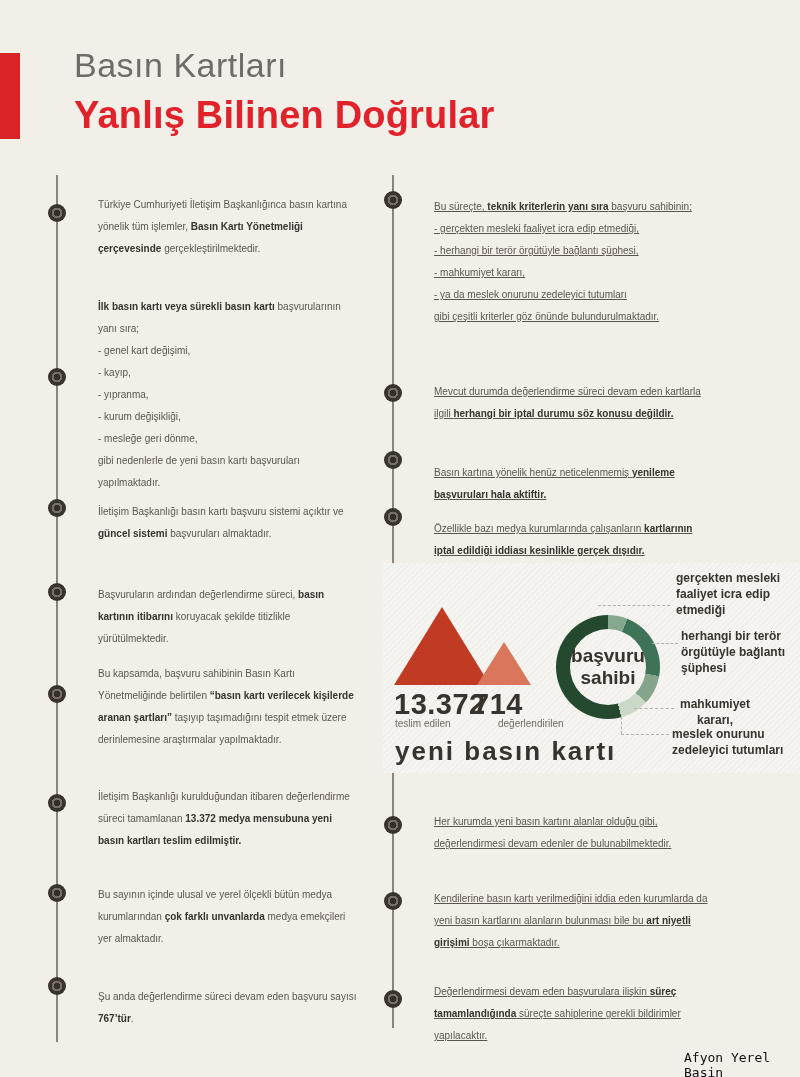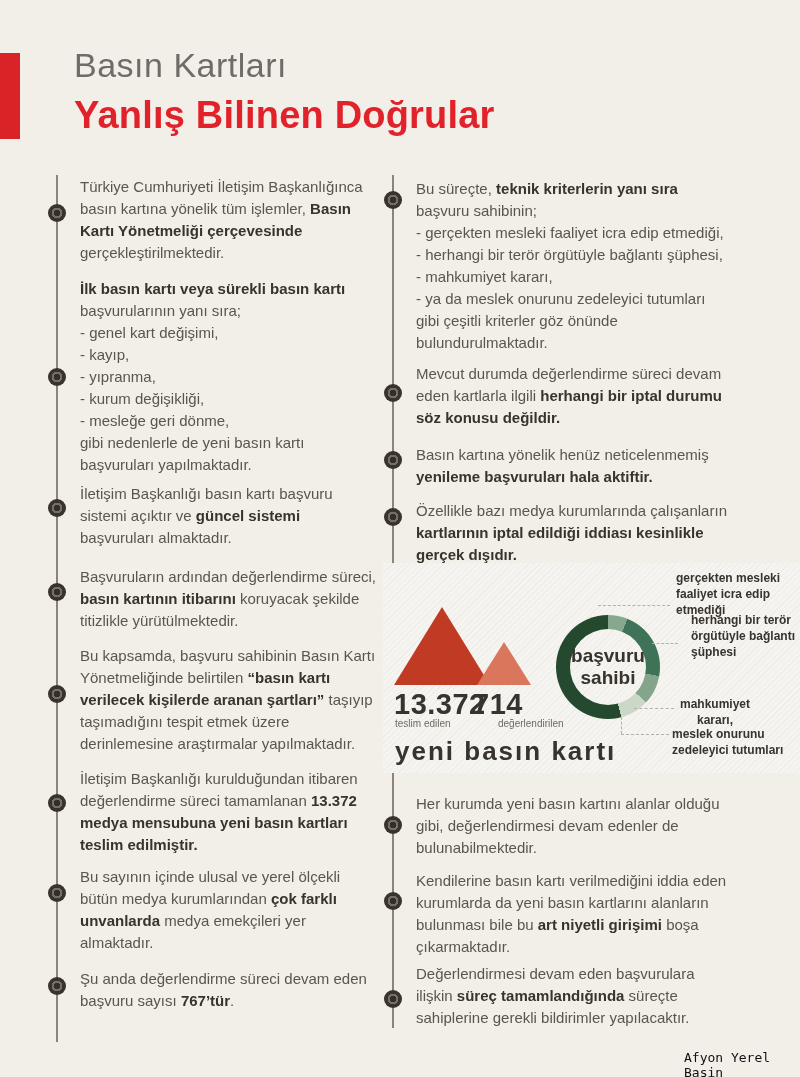--- a/index.html
+++ b/index.html
@@ -12,24 +12,24 @@
   
   .red-bar{position:absolute;left:0;top:53px;width:20px;height:86px;background:#da2327;}
   .title1{position:absolute;left:74px;top:46px;font-size:34px;font-weight:400;color:#6e6c66;letter-spacing:.5px;}
   .title2{position:absolute;left:74px;top:94px;font-size:38px;font-weight:800;color:#e2222a;letter-spacing:.2px;}
   
   .rail{position:absolute;width:2px;background:#8d8478;}
   .rail-left{left:56px;top:175px;height:867px;}
   .rail-right{left:392px;top:175px;height:853px;}
   
   .para{position:absolute;}
-  .para p{margin:0;font-size:15px;line-height:22px;white-space:pre-line;}
+  .para p{margin:18px;font-size:10px;line-height:22px;white-space:pre-line;}
   .para strong{color:#38332c;font-weight:700;}
   .col-left .para{left:80px;width:298px;}
-  .col-right .para{left:416px;width:315px;}
+  .col-right .para{left:416px;width:315px;text-decoration:underline;}
   .bullet{
     position:absolute;left:-32px;width:18px;height:18px;border-radius:50%;
     background:radial-gradient(circle at center,#332e28 0 3.5px,#776f64 3.5px 5.5px,#38332c 5.5px 9px);
   }
   
   .panel{
     position:absolute;left:383px;top:563px;width:417px;height:210px;
     background:repeating-linear-gradient(135deg,#f5f4f0 0 3px,#eeede8 3px 4px);
   }
   .tri{position:absolute;width:0;height:0;border-left-style:solid;border-right-style:solid;border-left-color:transparent;border-right-color:transparent;}
@@ -47,21 +47,21 @@
   .donut-hole{
     position:absolute;left:570px;top:629px;width:76px;height:76px;border-radius:50%;
     background:repeating-linear-gradient(135deg,#f5f4f0 0 3px,#eeede8 3px 4px);
   }
   .donut-center{
     position:absolute;left:556px;top:645px;width:104px;text-align:center;
     font-size:19px;line-height:22px;font-weight:800;color:#38332c;white-space:pre-line;
   }
   .dlabel{position:absolute;font-size:12px;line-height:16px;font-weight:700;color:#38332c;white-space:pre-line;}
   .dlabel1{left:676px;top:570px;}
-  .dlabel2{left:681px;top:612px;margin-left:10px;}
+  .dlabel2{left:681px;top:628px;}
   .dlabel3{left:680px;top:696px;text-align:center;}
   .dlabel4{left:672px;top:726px;}
   .leader{position:absolute;border-top:1px dashed #b5b1a8;height:0;}
   .leader-v{position:absolute;border-left:1px dashed #b5b1a8;width:0;}
   .lead1{left:598px;top:605px;width:72px;}
   .lead2{left:652px;top:643px;width:26px;}
   .lead3{left:634px;top:708px;width:40px;}
   .lead4v{left:621px;top:717px;height:17px;}
   .lead4{left:621px;top:734px;width:48px;}
   

